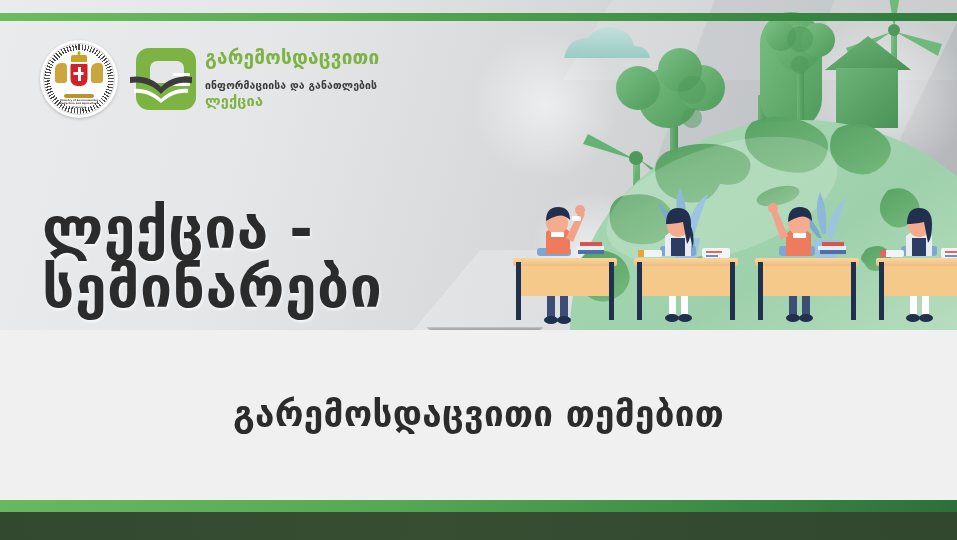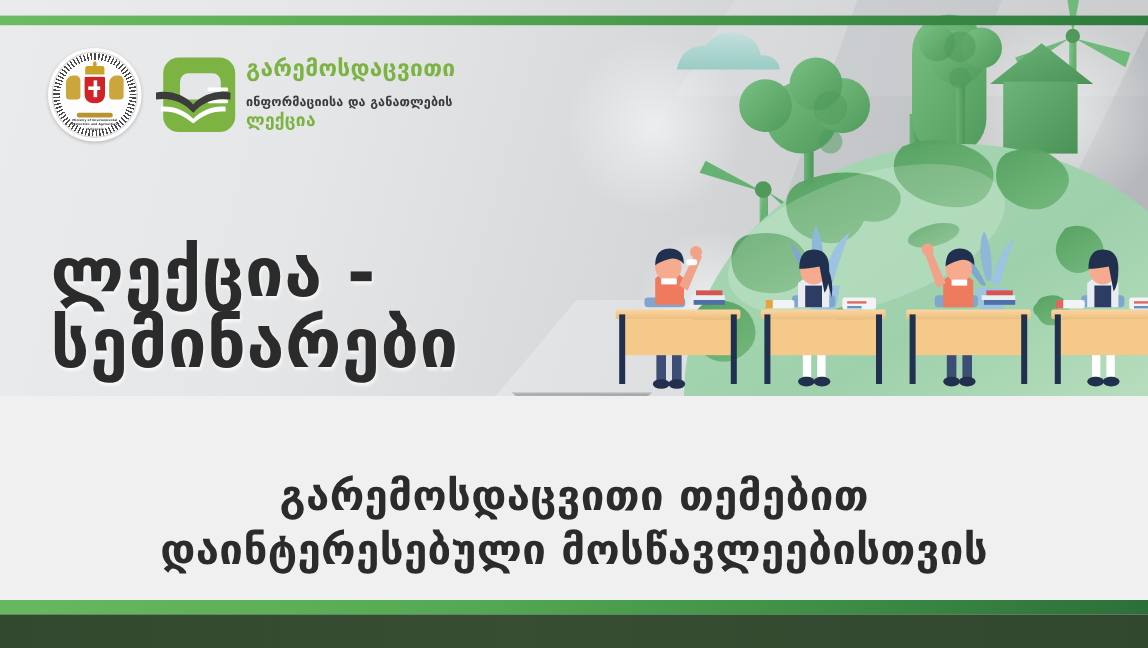--- a/index.html
+++ b/index.html
@@ -434,19 +434,18 @@
         <stop offset="100%" stop-color="#b3b5b7"></stop>
       </linearGradient>
     </defs>
     <path d="M0,0 L120,0 L60,58 Z" fill="url(#gNotch)"></path>
     <path d="M0,0 L120,0 L60,58 Z" fill="none" stroke="#8d9093" stroke-width="3" opacity=".55"></path>
   </svg>
 
   <div class="bottom-panel">
     <div class="subtitle">
       <div>გარემოსდაცვითი თემებით</div>
-      <div>დაინტერესებული მოსწავლეებისთვის</div>
     </div>
   </div>
 
   <div class="greenbar"></div>
   <div class="footer"></div>
 </div>
 
 </body></html>

